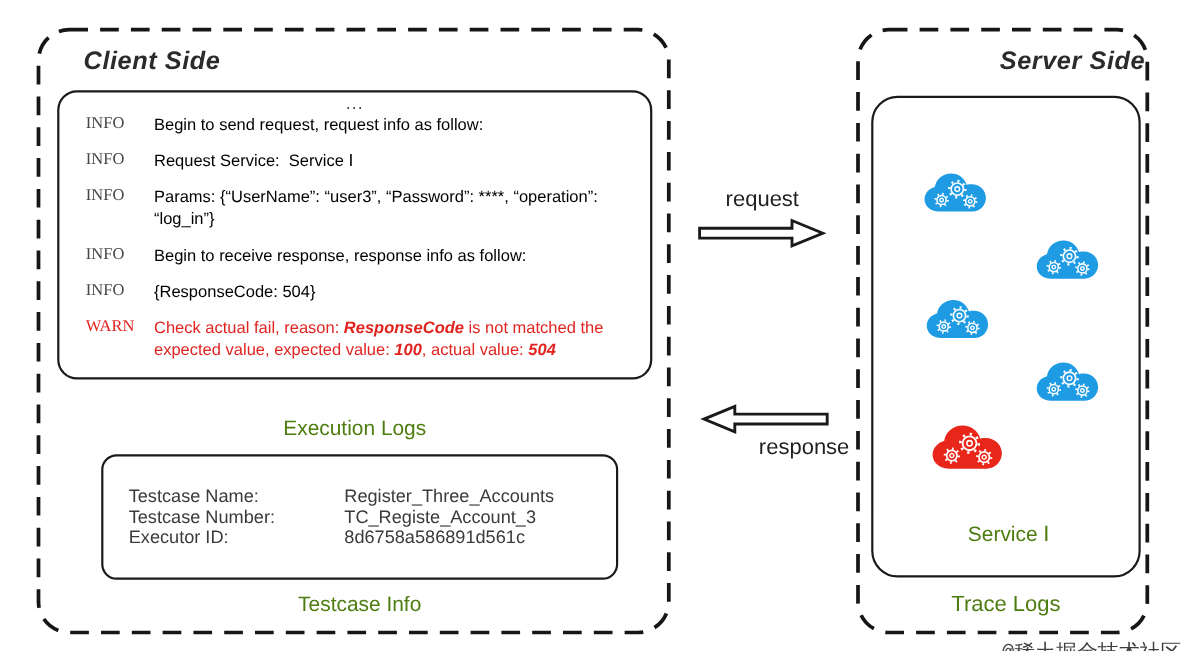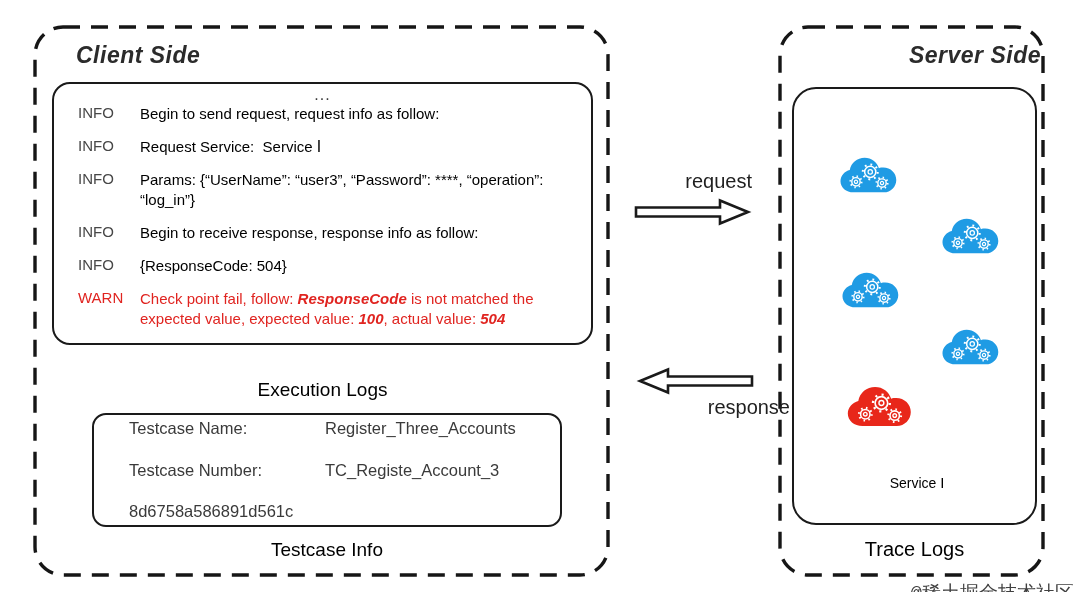--- a/index.html
+++ b/index.html
@@ -19,32 +19,32 @@
   .side-title{font-style:italic;font-weight:600;font-size:23px;color:#2b2b2b;letter-spacing:.5px;z-index:2;}
   
   .solid-box{position:absolute;border:2.5px solid #1a1a1a;background:#fff;z-index:1;box-sizing:border-box;}
   .log-box{left:52px;top:82px;width:541px;height:263px;border-radius:18px;}
   .tc-box{left:92px;top:413px;width:470px;height:114px;border-radius:14px;}
   .trace-box{left:792px;top:87px;width:245px;height:438px;border-radius:24px;}
   
   .log-ellipsis{text-align:center;font-size:16px;line-height:10px;padding-top:6px;color:#3a3a3a;letter-spacing:1px;}
   .log-body{display:flex;flex-direction:column;gap:13px;padding:4px 12px 0 12px;}
   .log-row{display:grid;grid-template-columns:74px 1fr;align-items:start;}
-  .log-level{font-size:15px;color:#474747;padding-left:12px;}
+  .log-level{font-size:15px;color:#474747;padding-left:12px;font-family:Liberation Serif, serif;}
   .log-text{font-size:15px;line-height:20px;color:#000000;white-space:pre-wrap;}
   .warn .log-level,.warn .log-text{color:var(--warn-red,#e02420);}
   .em{font-weight:700;font-style:italic;}
   
-  .caption{position:absolute;text-align:center;font-size:19px;color:#000000;z-index:2;}
+  .caption{position:absolute;text-align:center;font-size:19px;color:#4d7c0f;z-index:2;}
   
-  .tc-rows{display:flex;flex-direction:column;justify-content:space-between;height:100%;padding:4px 12px;box-sizing:border-box;}
+  .tc-rows{display:flex;flex-direction:column;justify-content:center;height:100%;padding:4px 0;box-sizing:border-box;}
   .tc-row{display:grid;grid-template-columns:196px 1fr;padding-left:23px;}
   .tc-label,.tc-value{font-size:16.5px;color:#3a3a3a;}
   
-  .flow-label{position:absolute;text-align:right;font-size:20px;color:#1f1f1f;z-index:2;}
+  .flow-label{position:absolute;text-align:center;font-size:20px;color:#1f1f1f;z-index:2;}
   .outline-arrow{fill:#ffffff;stroke:#1a1a1a;stroke-width:2.6;stroke-linejoin:miter;}
   
   .cloud{position:absolute;z-index:3;}
   .cloud.blue{color:var(--node-blue,#1f9be4);}
   .cloud.red{color:var(--node-red,#e8271a);}
   
   .watermark{position:absolute;right:6px;top:580px;font-size:19px;color:#404040;z-index:2;
     font-family:Liberation Mono, monospace;}
 </style>
 </head>
@@ -112,38 +112,39 @@
       <div class="log-row">
         <span class="log-level">INFO</span>
         <span class="log-text">Begin to receive response, response info as follow:</span>
       </div>
       <div class="log-row">
         <span class="log-level">INFO</span>
         <span class="log-text">{ResponseCode: 504}</span>
       </div>
       <div class="log-row warn">
         <span class="log-level">WARN</span>
-        <span class="log-text"><span>Check point fail, follow: </span><span class="em">ResponseCode</span><span> is not matched the expected value, expected value: </span><span class="em">100</span><span>, actual value: </span><span class="em">504</span></span>
+        <span class="log-text"><span>Check actual fail, reason: </span><span class="em">ResponseCode</span><span> is not matched the expected value, expected value: </span><span class="em">100</span><span>, actual value: </span><span class="em">504</span></span>
       </div>
     </div>
   </div>
 
   <div class="caption" style="left:52px;width:541px;top:379px;">Execution Logs</div>
 
   <div class="solid-box tc-box">
     <div class="tc-rows">
       <div class="tc-row">
         <span class="tc-label">Testcase Name:</span>
         <span class="tc-value">Register_Three_Accounts</span>
       </div>
       <div class="tc-row">
         <span class="tc-label">Testcase Number:</span>
         <span class="tc-value">TC_Registe_Account_3</span>
       </div>
       <div class="tc-row">
+        <span class="tc-label">Executor ID:</span>
         <span class="tc-value">8d6758a586891d561c</span>
       </div>
     </div>
   </div>
 
   <div class="caption" style="left:92px;width:470px;top:539px;">Testcase Info</div>
 
   <div class="flow-label" style="left:634px;width:118px;top:170px;">request</div>
   <svg class="abs" style="left:634px;top:198px;z-index:2;" width="118" height="28" viewBox="0 0 118 28">
     <path class="outline-arrow" d="M2 9.5 H86 V2.5 L114 14 L86 25.5 V18.5 H2 Z"></path>
@@ -166,17 +167,17 @@
   <svg class="cloud blue" style="left:840px;top:267px;" width="62" height="46" viewBox="0 0 100 68">
       <use href="#cloud-node"></use>
     </svg>
   <svg class="cloud blue" style="left:940px;top:324px;" width="62" height="46" viewBox="0 0 100 68">
       <use href="#cloud-node"></use>
     </svg>
   <svg class="cloud red" style="left:845px;top:378px;" width="70" height="57" viewBox="0 0 100 68">
       <use href="#cloud-node"></use>
     </svg>
 
-  <div class="caption" style="left:822px;width:190px;top:475px;font-size:14px;">Service Ⅰ</div>
+  <div class="caption" style="left:822px;width:190px;top:475px;font-size:19px;">Service Ⅰ</div>
   <div class="caption" style="left:792px;width:245px;top:538px;font-size:20px;">Trace Logs</div>
 
   <div class="watermark">@稀土掘金技术社区</div>
 </div>
 
 </body></html>

